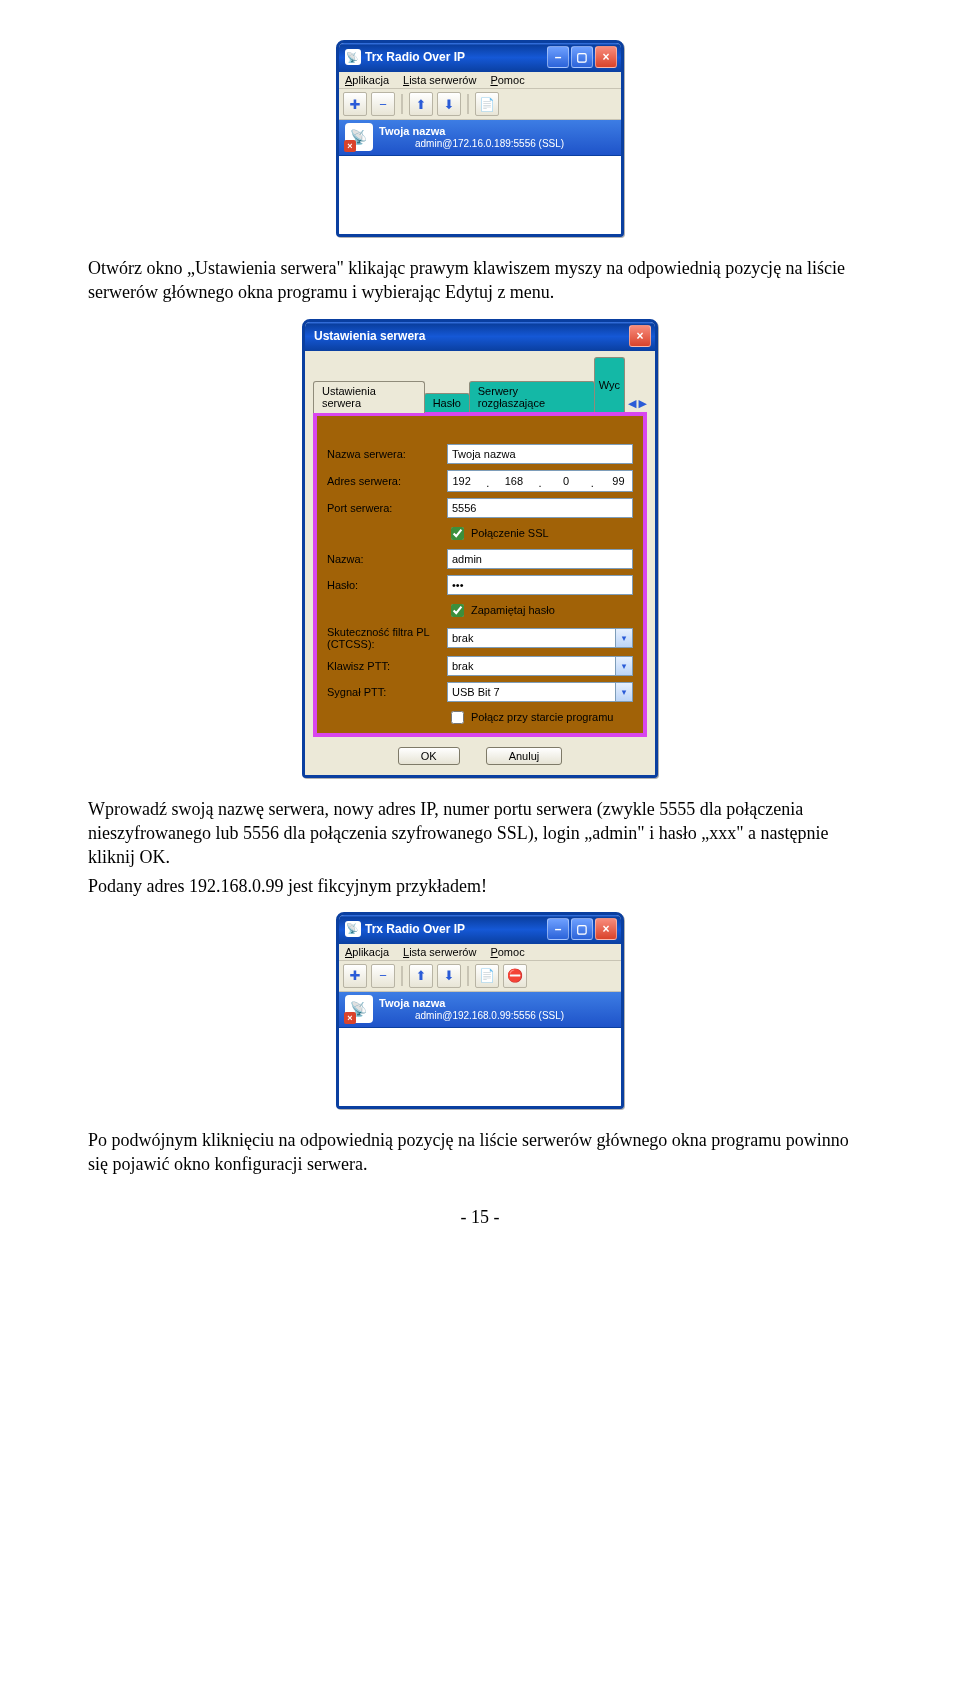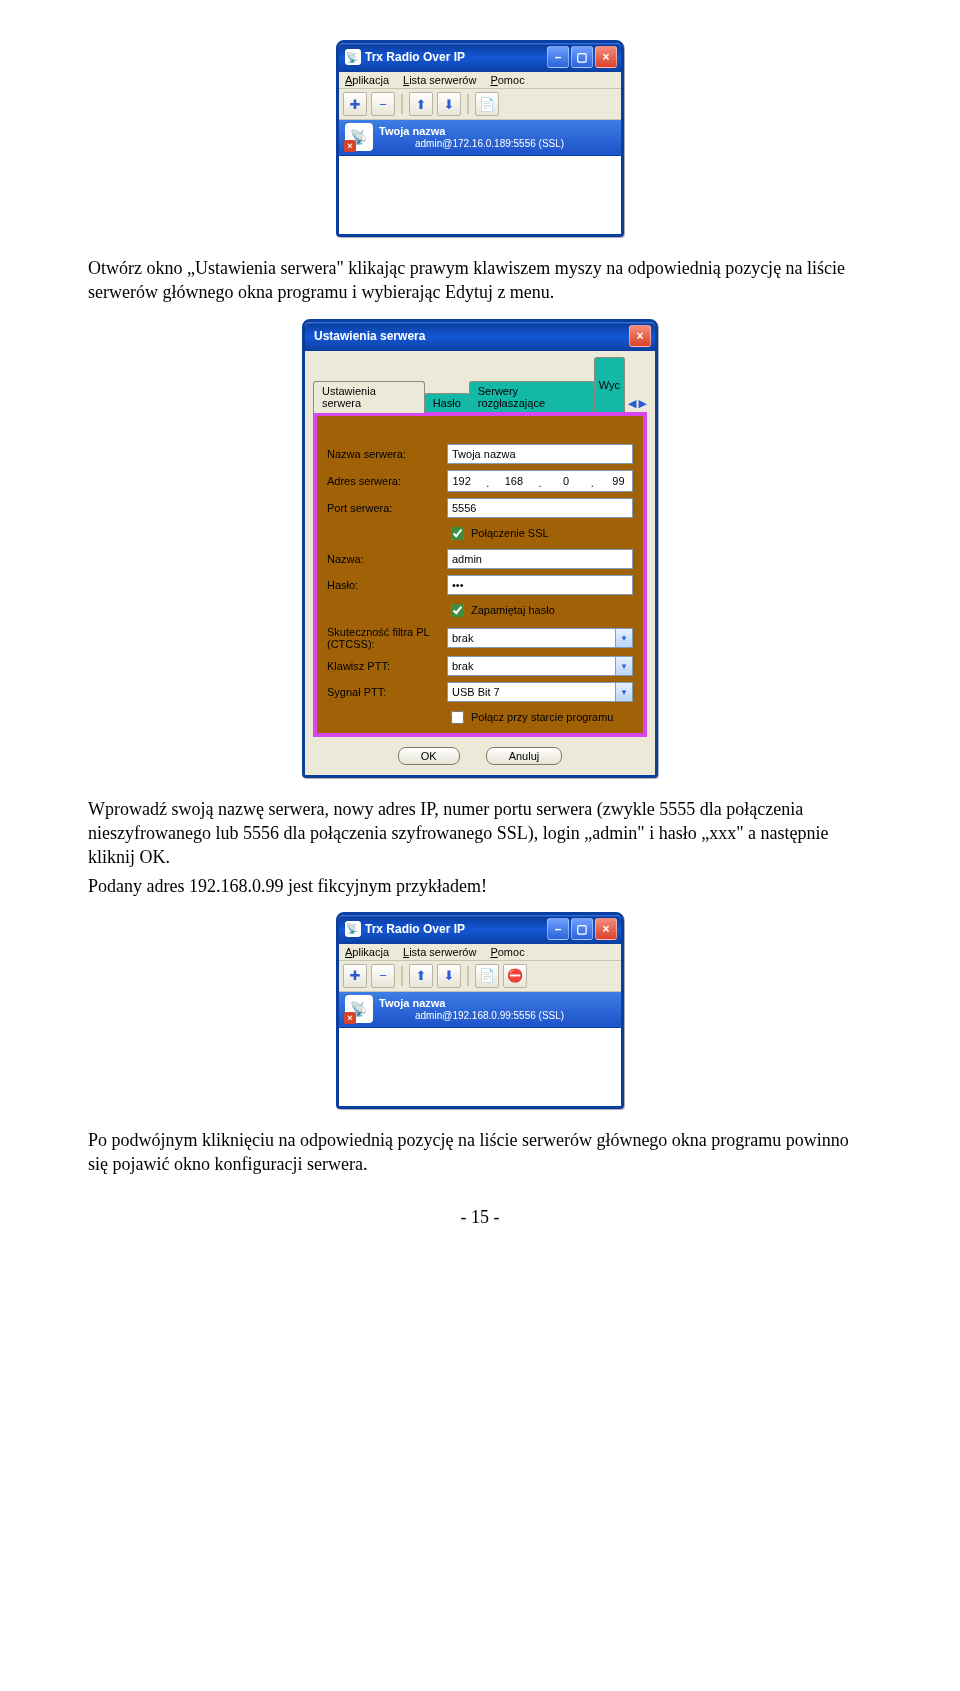--- a/index.html
+++ b/index.html
@@ -150,21 +150,21 @@
   .sel .dd{
     position:absolute;right:1px;top:1px;width:16px;height:18px;
     background:linear-gradient(#e6f0fe,#bcd5f7);
     border-left:1px solid #7e9db9;
     display:flex;align-items:center;justify-content:center;
     font-size:9px;color:#2a5bd7;cursor:pointer;
   }
   .btnrow{display:flex;justify-content:center;gap:26px;margin:10px 0 0 0;}
   .xp-btn{
     padding:2px 22px;font-size:11px;
-    border:1px solid #7e7a68;border-radius:8px;
+    border:1px solid #7e7a68;border-radius:3px;
     background:linear-gradient(#fff,#e6e3d4);
     cursor:pointer;
   }
 
   
   .pw{-webkit-text-security:disc;}
 </style>
 </head>
 <body>
 

